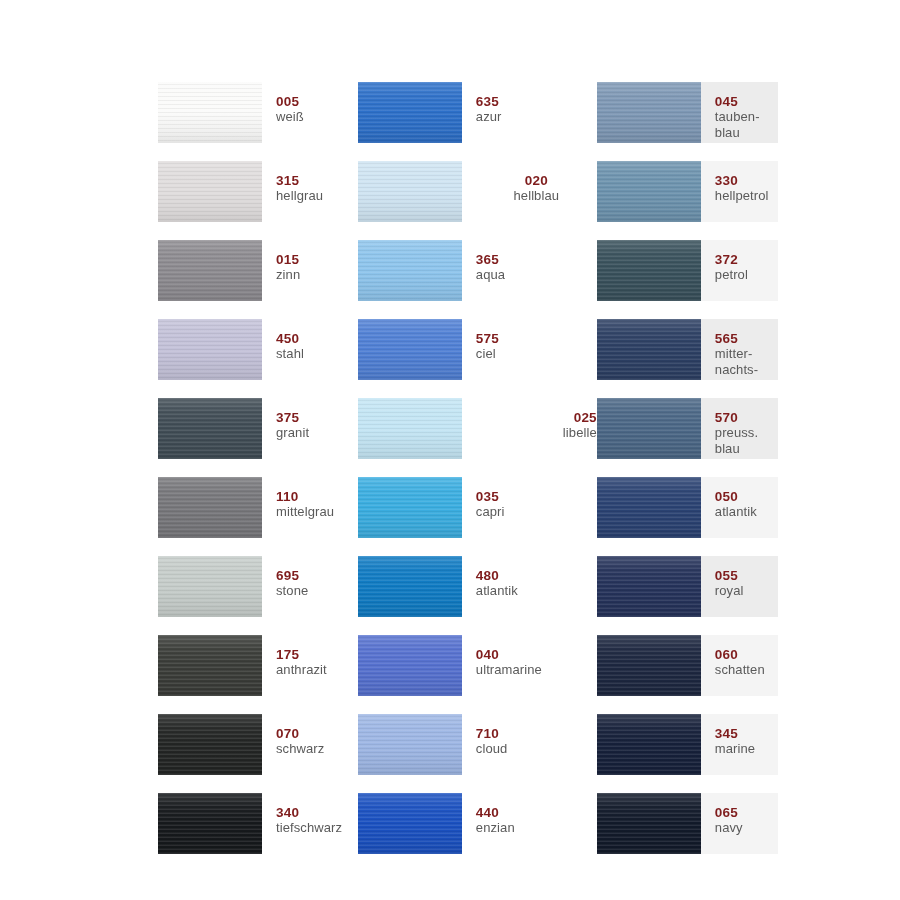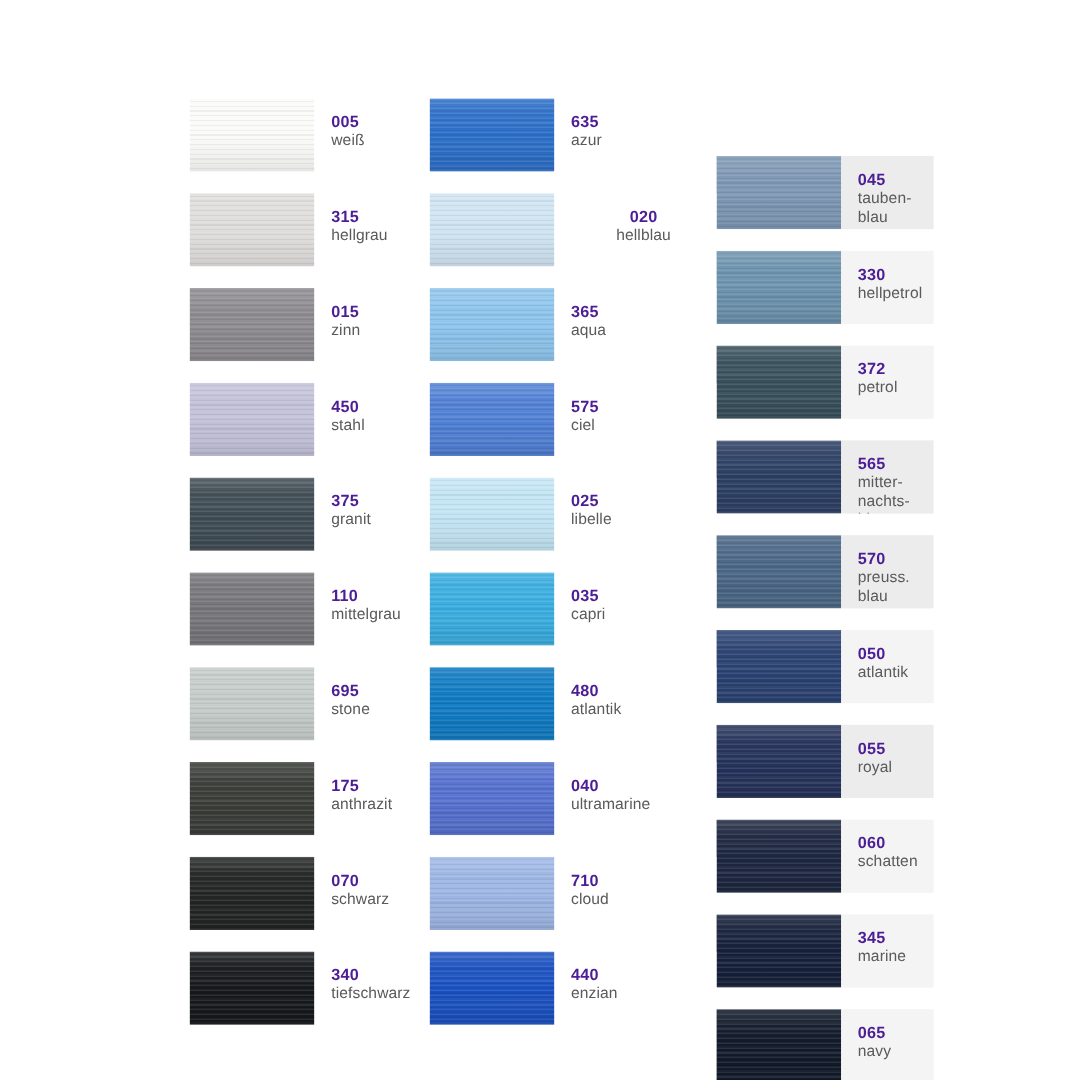--- a/index.html
+++ b/index.html
@@ -24,21 +24,21 @@
     display:flex;
     align-items:flex-start;
   }
   .cell{
     display:flex;
     align-items:stretch;
     height:61px;
   }
   .cell.c1{width:204px;}
   .cell.c2{width:244px;}
-  .cell.c3{width:185px;margin-top:48px;}
+  .cell.c3{width:185px;}
   .swatch{
     width:104px;
     height:61px;
     position:relative;
     overflow:hidden;
     flex:0 0 104px;
   }
   .swatch .fill{
     position:absolute;
     inset:0;
@@ -75,21 +75,21 @@
     flex:1 1 auto;
     background:#ffffff;
     padding:12px 0 0 14px;
     box-sizing:border-box;
     height:61px;
     overflow:hidden;
   }
   .code{
     font-size:13.5px;
     font-weight:bold;
-    color:#4c1d95;
+    color:#7f1d1d;
     line-height:15px;
     letter-spacing:0.2px;
   }
   .name{
     font-size:13px;
     font-weight:normal;
     color:#5a5a5a;
     line-height:15.5px;
     letter-spacing:0.1px;
     white-space:pre-line;
@@ -253,21 +253,21 @@
           <div class="code">375</div>
           <div class="name">granit</div>
         </div>
       </div>
       <div class="cell c2">
         <div class="swatch">
           <div class="fill" style="background: rgb(195, 229, 244);"></div>
           <div class="grain"></div>
           <div class="sheen"></div>
         </div>
-        <div class="label" style="background: rgb(255, 255, 255);">
+        <div class="label" style="background: rgb(255, 255, 255); text-align: right;">
           <div class="code">025</div>
           <div class="name">libelle</div>
         </div>
       </div>
       <div class="cell c3">
         <div class="swatch">
           <div class="fill" style="background: rgb(74, 102, 133);"></div>
           <div class="grain"></div>
           <div class="sheen"></div>
         </div>

